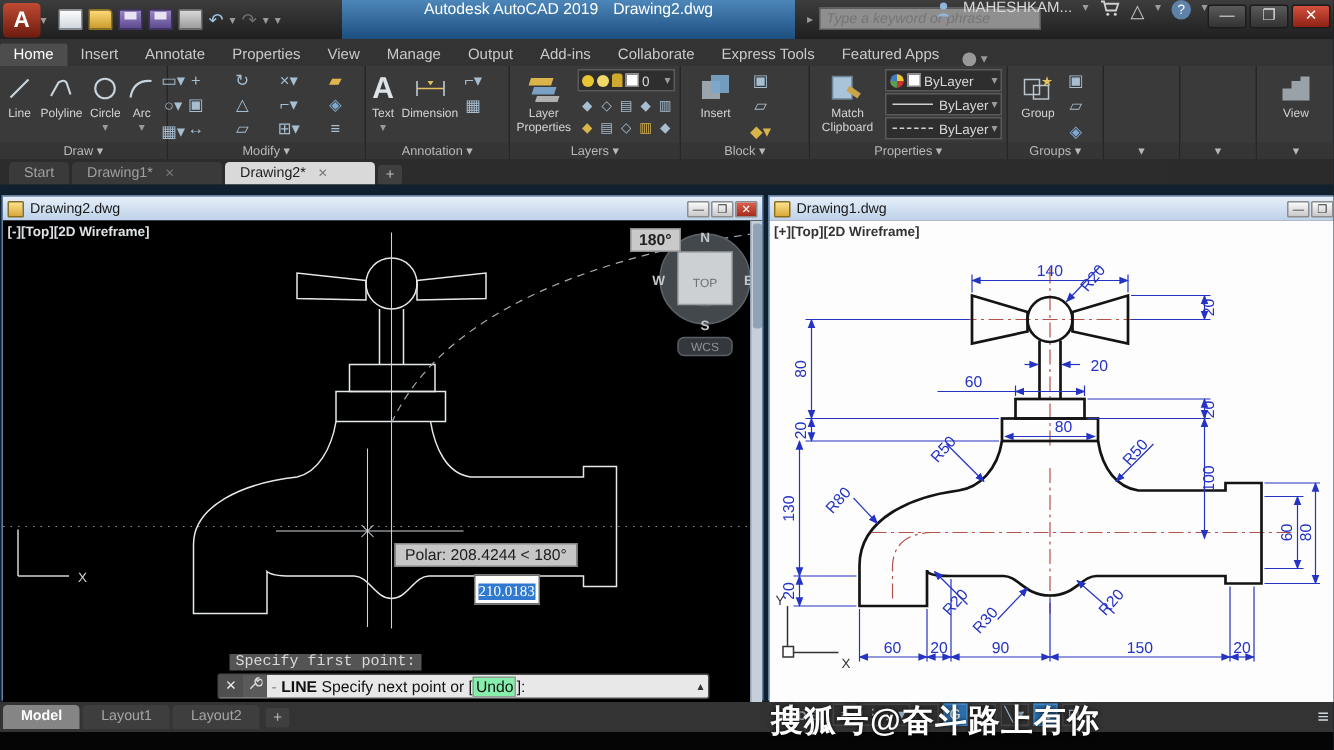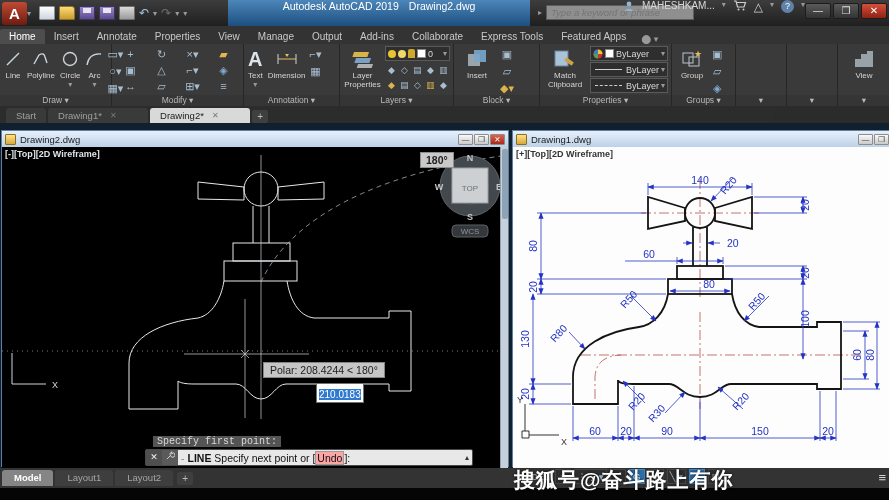--- a/index.html
+++ b/index.html
@@ -64,25 +64,25 @@
   .mbtn.red{background:linear-gradient(#e0604e,#a52d1d);color:#fff}
   .canvas{position:relative;width:100%;height:321px;overflow:hidden}
   .vp-label{position:absolute;left:3px;top:2px;font-size:9px;font-weight:bold;z-index:5}
   .scrollbar{position:absolute;right:0;top:0;width:8px;height:100%;background:#c6d0da;border-left:1px solid #93a2b2}
   .thumb{position:absolute;left:1px;top:2px;width:6px;height:70px;background:#8fa3b6;border-radius:2px}
 
   
   .angle-tip{position:absolute;left:418px;top:5px;background:#c9c9c9;border:1px solid #8e8e8e;color:#222;font-size:10.5px;font-weight:bold;padding:1px 5px;z-index:6}
   .polar-tip{position:absolute;left:261px;top:215px;background:#c6c6c6;border:1px solid #858585;color:#1d1d1d;font-size:10.5px;padding:1px 6px;white-space:nowrap;z-index:6}
   .dyn-input{position:absolute;left:314px;top:236px;background:#fff;border:1px solid #6f6f6f;padding:0 2px;z-index:6}
-  .dyn-input span{background:#2f7ad0;color:#fff;font-size:10px;font-family:Liberation Sans, sans-serif}
+  .dyn-input span{background:#2f7ad0;color:#fff;font-size:10px;font-family:Liberation Serif, serif}
   .hist-line{position:absolute;left:151px;top:289px;background:rgba(88,88,88,.95);color:#d9d9d9;font-family:"Liberation Mono",monospace;font-size:10px;padding:0 4px;z-index:6}
   .cmdbar{position:absolute;left:143px;top:302px;width:328px;height:17px;background:#e8e8e8;border:1px solid #4a4a4a;border-radius:2px;display:flex;align-items:center;z-index:6;font-family:"Liberation Mono",monospace;font-size:10.5px;color:#111}
   .cmd-ic{width:16px;height:15px;background:#4f4f4f;color:#eee;font-size:9px;text-align:center;line-height:15px}
-  .cmd-opt{background:#fca5a5;border:1px solid #9a9a9a;padding:0 1px}
+  .cmd-opt{background:#86efac;border:1px solid #9a9a9a;padding:0 1px}
   .cmd-caret{margin-left:auto;margin-right:3px;color:#333;font-size:8px}
 
   
   .bottombar{position:absolute;left:0;top:468px;width:889px;height:20px;background:#333;display:flex;align-items:center}
   .ltab{height:16px;margin-left:2px;padding:0 12px;font-size:9.5px;color:#a5a5a5;background:#3e3e3e;border-radius:3px 3px 0 0;line-height:16px}
   .ltab.active{background:#858585;color:#fff;font-weight:bold}
   .status-ics{position:absolute;left:517px;top:1px;display:flex;align-items:center;gap:3px}
   .sic{min-width:16px;height:15px;background:#2e2e2e;border:1px solid #454545;color:#9fb6c8;font-size:9.5px;text-align:center;line-height:13px;padding:0 2px}
   .sic.blue{background:#2d6da8;color:#fff;border-color:#3f89c9}
   .model-lbl{color:#9fa6ab;font-size:8.5px;font-weight:bold;letter-spacing:.5px;margin-right:2px}

